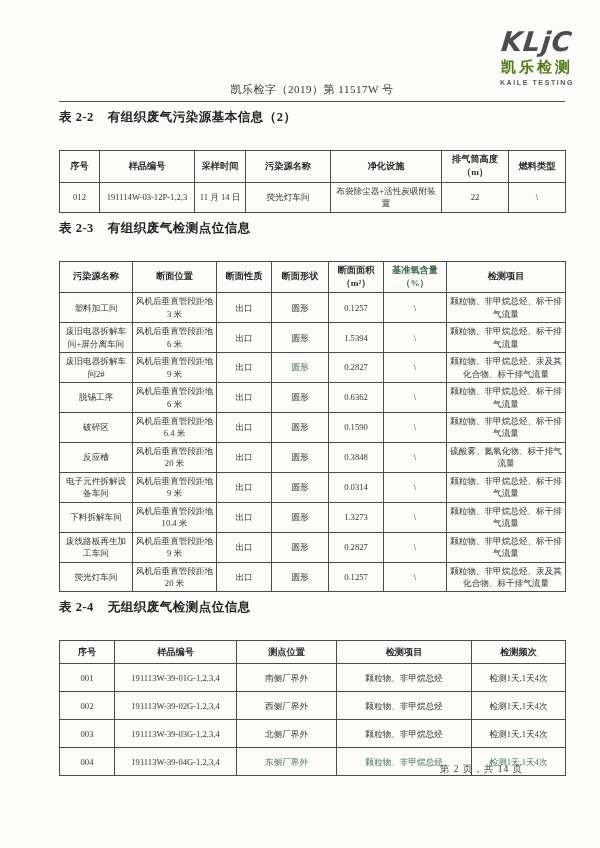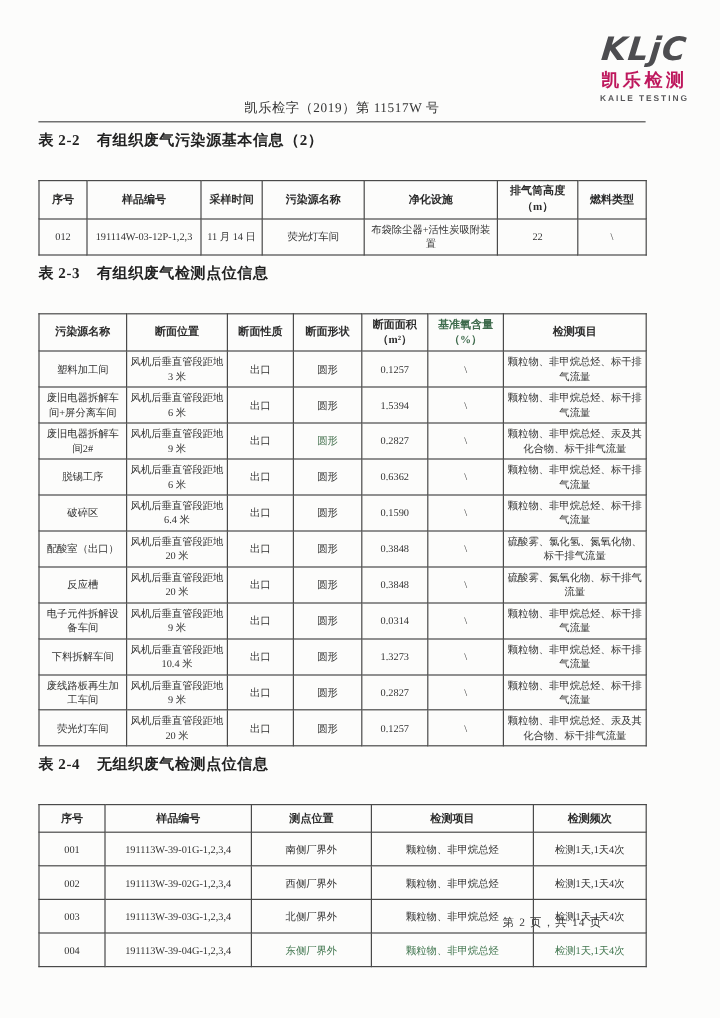--- a/index.html
+++ b/index.html
@@ -5,37 +5,37 @@
   html,body{margin:0;padding:0;}
   body{
     width:600px;height:848px;
     background:#fcfcfb;
     font-family:"Liberation Serif","DejaVu Serif",serif;
     color:#2f2f2f;
     position:relative;
     overflow:hidden;
   }
   .page{
-    position:absolute; left:32px; top:0; width:506px;
+    position:absolute; left:59px; top:0; width:506px;
   }
   
   .logo{
     position:absolute; right:8px; top:28px; width:110px;
     text-align:center; color:#4a4a4c;
   }
   .logo-brand{
     font-family:"DejaVu Sans",sans-serif;
     font-size:27px; font-weight:bold; font-style:italic;
     letter-spacing:1px; line-height:1; color:#4d4d50;
     transform:skewX(-6deg);
   }
   .logo-cn{
     font-family:"Liberation Sans","DejaVu Sans",sans-serif;
     font-size:15px; font-weight:bold; letter-spacing:3px;
-    margin-top:3px; color:#be185d; white-space:nowrap;
+    margin-top:3px; color:#4d7c0f; white-space:nowrap;
   }
   .logo-en{
     font-family:"Liberation Sans","DejaVu Sans",sans-serif;
     font-size:7px; font-weight:bold; letter-spacing:1.6px;
     margin-top:2px; color:#58585b; white-space:nowrap;
   }
   
   .doc-number{
     padding-top:82px;
     text-align:center;
@@ -69,21 +69,21 @@
   #table23 th{ height:26px; }
   #table23 td{ height:21px; }
   #table24 th{ height:18px; }
   #table24 td{ height:23px; }
   
   #table23 thead th:nth-child(6){ color:#3f6b4d; }
   #table23 tbody tr:nth-child(3) td:nth-child(4){ color:#45714f; }
   #table24 tbody tr:nth-child(4) td:nth-child(n+3){ color:#41764f; }
   
   .footer{
-    position:absolute; top:763px; right:98px;
+    position:absolute; top:763px; right:77px;
     font-size:9.5px; color:#3a3a3a; letter-spacing:1px;
   }
 </style>
 </head>
 <body>
 
 <div class="logo">
   <div class="logo-brand">KLjC</div>
   <div class="logo-cn">凯乐检测</div>
   <div class="logo-en">KAILE TESTING</div>
@@ -198,29 +198,20 @@
         <tr>
           <td>破碎区</td>
           <td>风机后垂直管段距地 6.4 米</td>
           <td>出口</td>
           <td>圆形</td>
           <td>0.1590</td>
           <td>\</td>
           <td>颗粒物、非甲烷总烃、标干排气流量</td>
         </tr>
         <tr>
-          <td>配酸室（出口）</td>
-          <td>风机后垂直管段距地 20 米</td>
-          <td>出口</td>
-          <td>圆形</td>
-          <td>0.3848</td>
-          <td>\</td>
-          <td>硫酸雾、氯化氢、氮氧化物、标干排气流量</td>
-        </tr>
-        <tr>
           <td>反应槽</td>
           <td>风机后垂直管段距地 20 米</td>
           <td>出口</td>
           <td>圆形</td>
           <td>0.3848</td>
           <td>\</td>
           <td>硫酸雾、氮氧化物、标干排气流量</td>
         </tr>
         <tr>
           <td>电子元件拆解设备车间</td>

